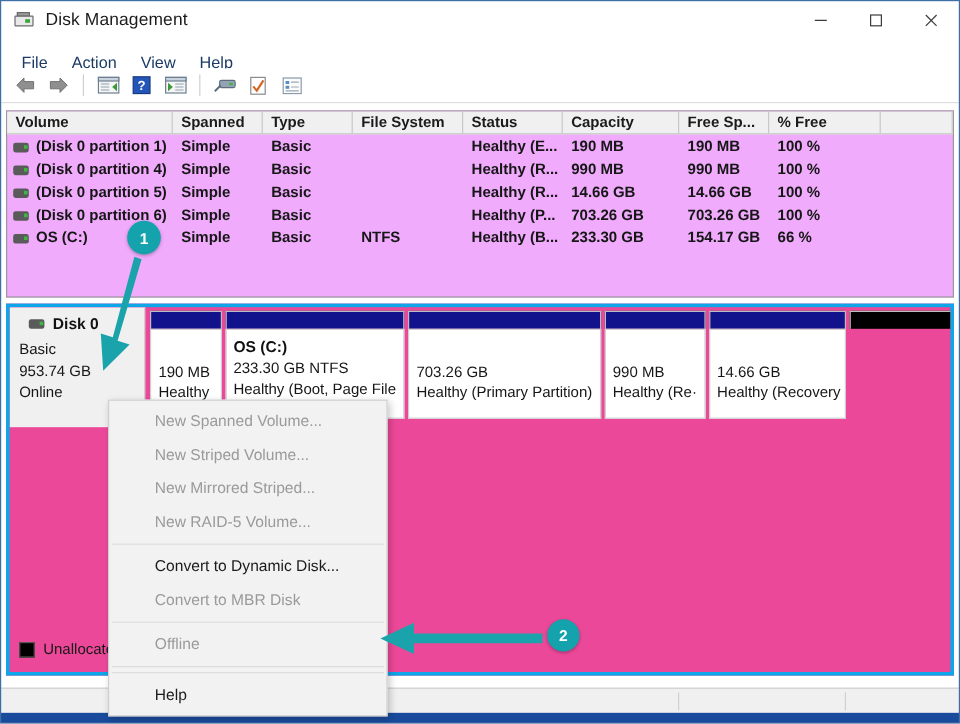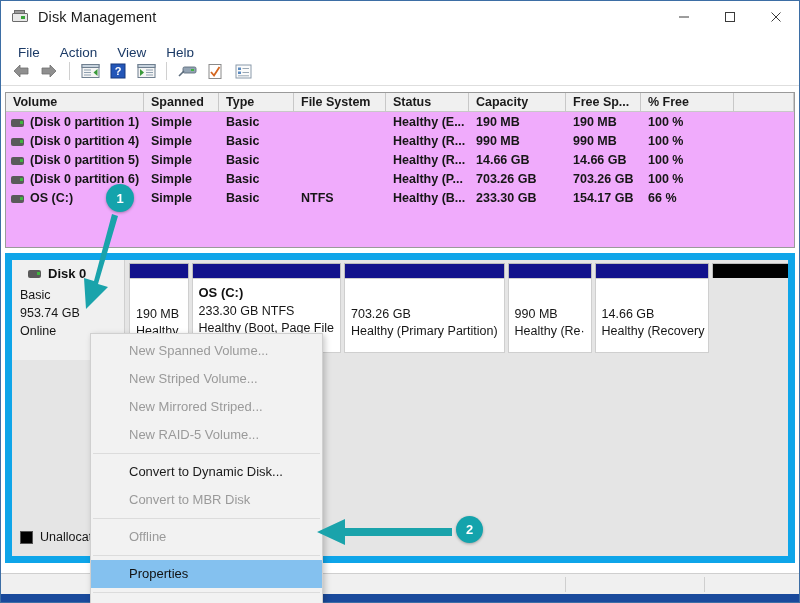--- a/index.html
+++ b/index.html
@@ -169,22 +169,22 @@
     right: 1.5px; top: 2.5px;
     width: 3px; height: 3px;
     background: #3fb53f;
     display: block;
   }
   
   .disk-pane {
     position: absolute;
     left: 5px; top: 253px;
     width: 790px; height: 310px;
-    background: #e5e5e5;
-    border: 7px solid #0ea5e9;
+    background: #ec4899;
+    border: 3px solid #0ea5e9;
     box-sizing: border-box;
     overflow: hidden;
     padding-left: 23px;
   }
   .disk-row {
     position: absolute;
     left: 0; top: 0;
     width: 788px; height: 100px;
   }
   .disk-info {
@@ -624,21 +624,20 @@
     <div class="ctx-item disabled">New Spanned Volume...</div>
     <div class="ctx-item disabled">New Striped Volume...</div>
     <div class="ctx-item disabled">New Mirrored Striped...</div>
     <div class="ctx-item disabled">New RAID-5 Volume...</div>
     <div class="ctx-sep"></div>
     <div class="ctx-item">Convert to Dynamic Disk...</div>
     <div class="ctx-item disabled">Convert to MBR Disk</div>
     <div class="ctx-sep"></div>
     <div class="ctx-item disabled">Offline</div>
     <div class="ctx-sep"></div>
-    <div class="ctx-item highlight">Properties</div>
     <div class="ctx-sep"></div>
     <div class="ctx-item">Help</div>
   </div>
 
   <svg class="anno-layer" viewBox="0 0 800 603" width="800" height="603">
 
     <g>
       <path d="M118 216 L98 284 L108 287 L86 309 L84 278 L94 281 L112 214 Z" fill="#1aa3ab"></path>
     </g>
 

